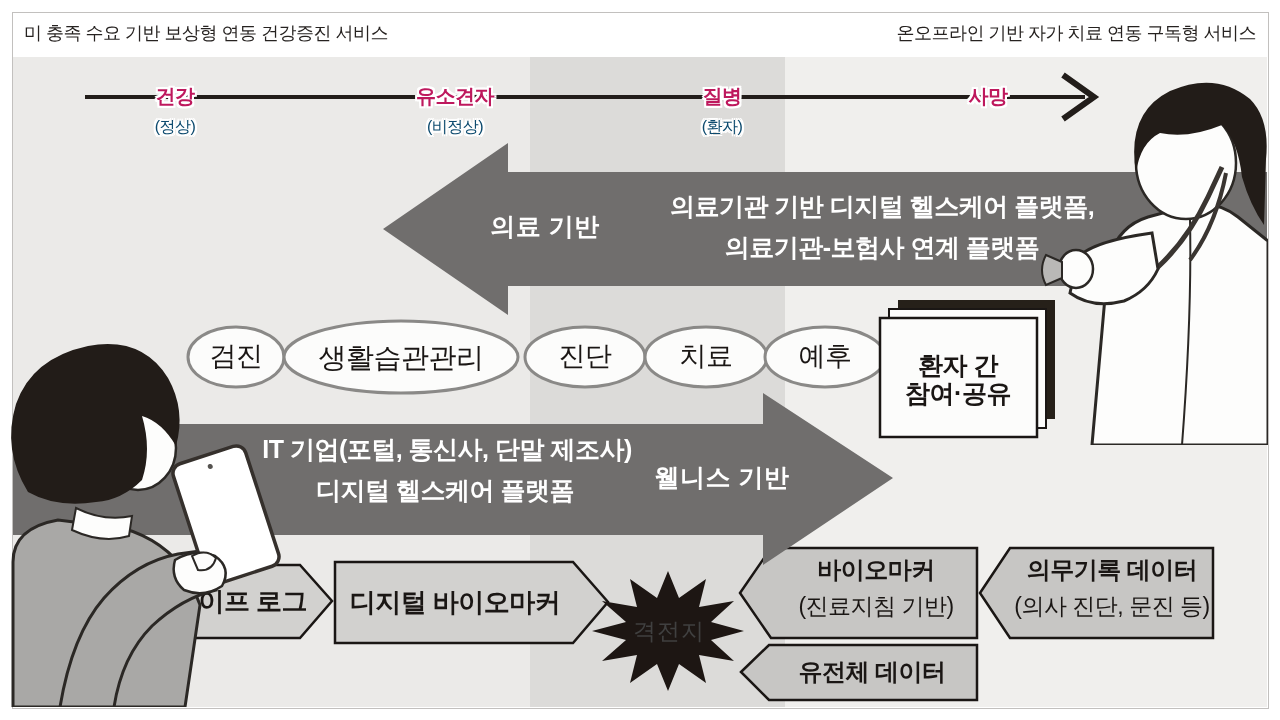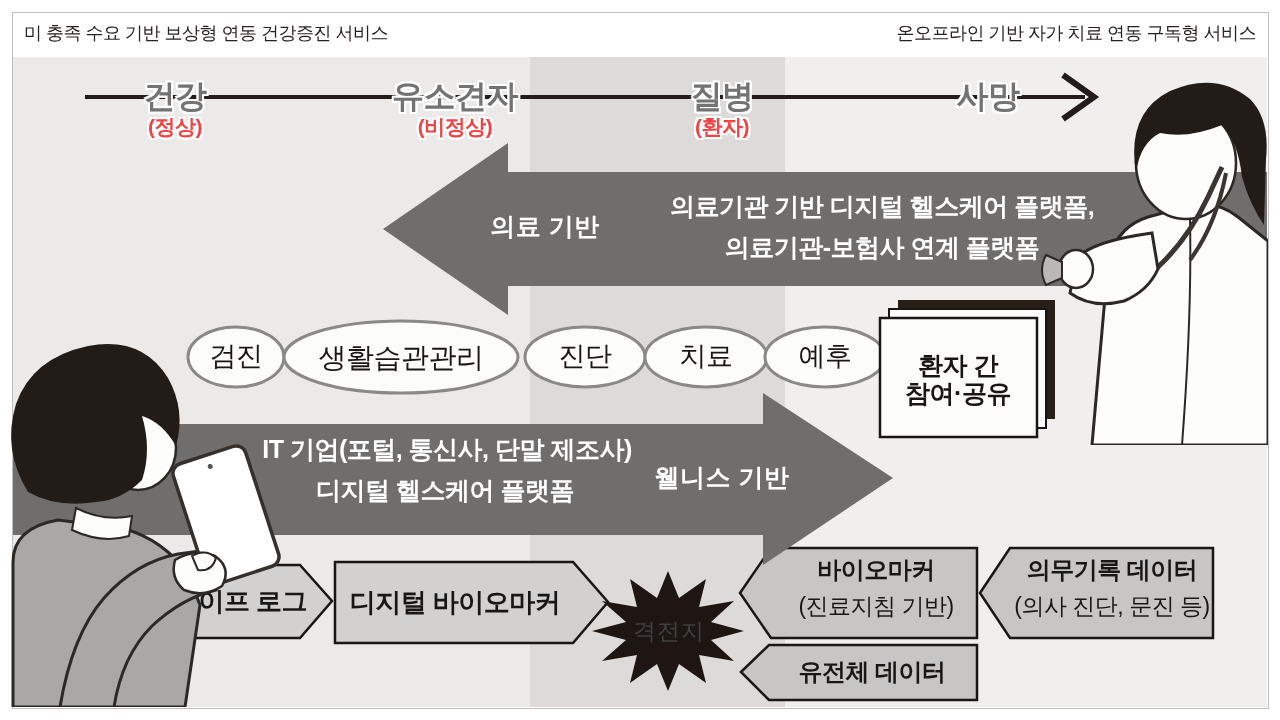--- a/index.html
+++ b/index.html
@@ -9,22 +9,22 @@
     overflow:hidden;outline:1px solid #cfcdcb;
   }
   .abs{position:absolute;}
   .ct{position:absolute;transform:translate(-50%,-50%);text-align:center;white-space:nowrap;line-height:1.25;}
   .frame{left:12px;top:12px;width:1255px;height:695px;border:1px solid #c2c0be;}
   .bg-left{left:13px;top:57px;width:517px;height:650px;background:#EBEAE8;}
   .bg-band{left:530px;top:57px;width:255px;height:650px;background:#DCDBD9;}
   .bg-right{left:785px;top:57px;width:482px;height:650px;background:#F0EFED;}
   .title{top:21px;font-size:18px;font-weight:500;color:#262220;letter-spacing:-0.5px;}
   .halo{text-shadow:-2px -2px 0 #fff,2px -2px 0 #fff,-2px 2px 0 #fff,2px 2px 0 #fff,0 -2px 0 #fff,0 2px 0 #fff,-2px 0 0 #fff,2px 0 0 #fff;}
-  .axis-label{font-size:32px;font-weight:700;color:#737373;letter-spacing:-0.5px;}
-  .axis-sub{font-size:21px;font-weight:700;color:#ef4444;letter-spacing:-0.5px;}
+  .axis-label{font-size:20px;font-weight:700;color:#be185d;letter-spacing:-0.5px;}
+  .axis-sub{font-size:16px;font-weight:400;color:#0c4a6e;letter-spacing:-0.5px;}
   .arrow-title{font-size:25px;font-weight:800;color:#ffffff;letter-spacing:0.5px;}
   .arrow-text{font-size:25px;font-weight:600;color:#ffffff;letter-spacing:-0.5px;}
   .step-label{font-size:27px;font-weight:400;letter-spacing:-0.5px;}
   .card-label{font-size:25px;font-weight:600;letter-spacing:-0.5px;}
   .item-label{font-size:26px;font-weight:600;letter-spacing:-0.5px;}
   .box-label{font-size:24px;font-weight:600;letter-spacing:-0.5px;}
   .box-sub{font-size:23px;font-weight:500;letter-spacing:-0.5px;}
   .battle-label{font-size:23px;font-weight:400;color:#404040;letter-spacing:1px;}
   svg{display:block;}
 </style>

